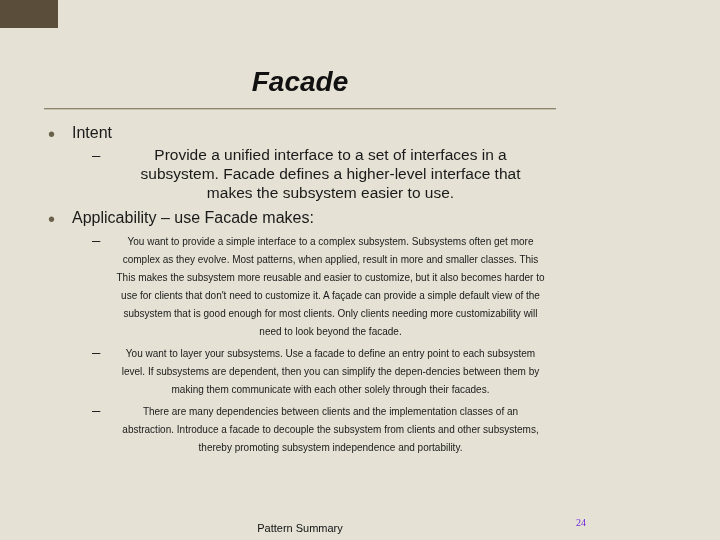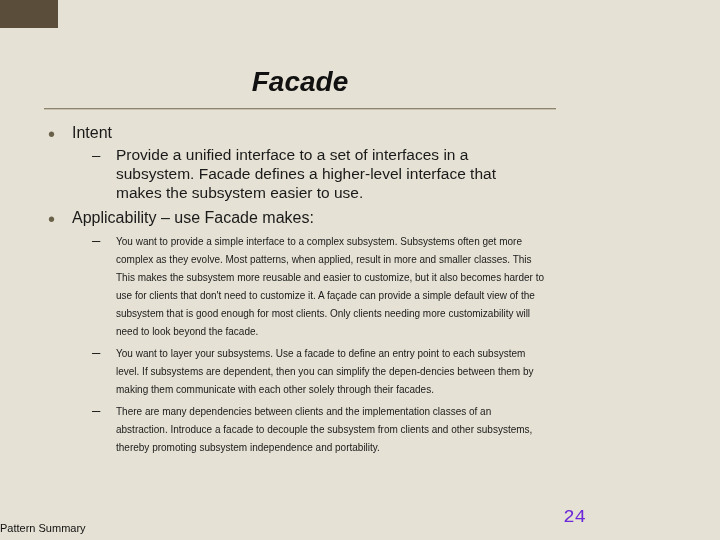--- a/index.html
+++ b/index.html
@@ -65,20 +65,21 @@
     line-height: 1;
   }
   .l1-label {
     font-family: Verdana, sans-serif;
     font-size: 16px;
   }
   ul.level2 {
     list-style: none;
     margin: 4px 0 0 44px;
     padding: 0;
+    text-align: center;
   }
   ul.level2 > li {
     position: relative;
     margin-bottom: 4px;
   }
   ul.level2 > li::before {
     content: "–";
     position: absolute;
     left: -24px;
     top: 0;
@@ -93,31 +94,31 @@
   .app-text {
     font-family: Verdana, sans-serif;
     font-size: 10px;
     line-height: 1.18;
   }
   .footer {
     position: absolute;
     left: 0;
     right: 0;
     bottom: 38px;
-    text-align: left;
+    text-align: center;
     font-size: 11px;
     color: #111;
     font-family: Verdana, sans-serif;
   }
   .pagenum {
     position: absolute;
     right: 14px;
     bottom: 44px;
-    font-size: 19px;
-    font-family: Liberation Mono, monospace;
+    font-size: 10px;
+    font-family: Liberation Serif, serif;
     color: #6d28d9;
   }
 </style>
 </head>
 <body>
 
 <div class="corner-accent"></div>
 
 <div class="slide">
 

